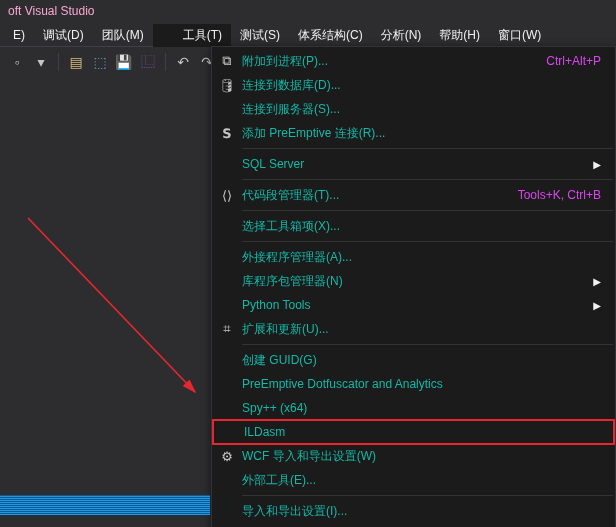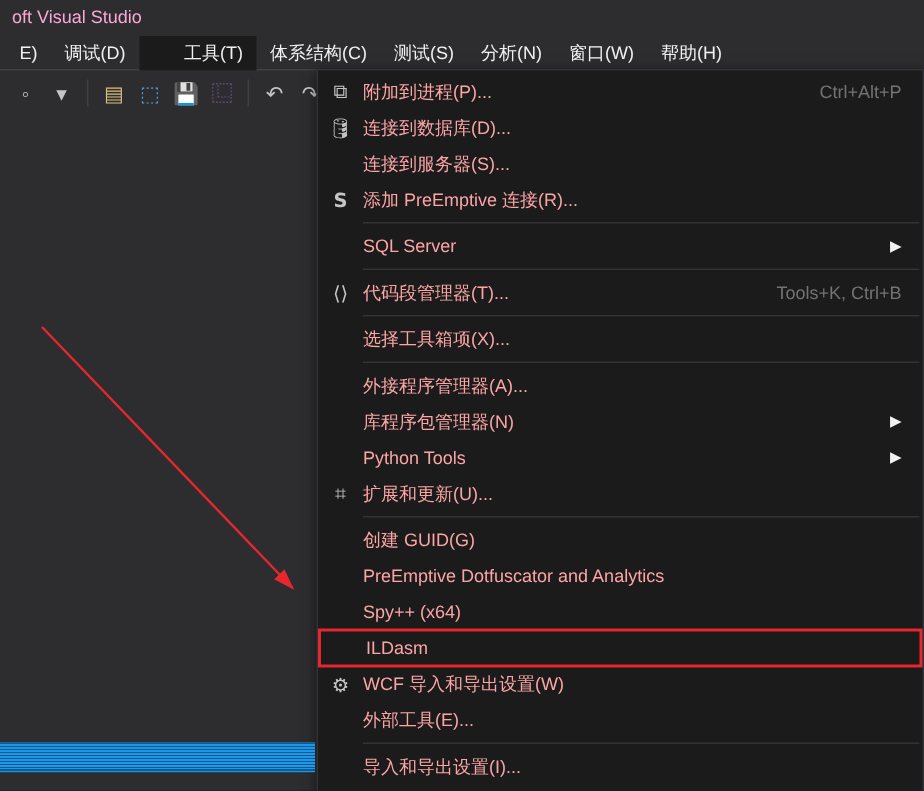--- a/index.html
+++ b/index.html
@@ -44,22 +44,22 @@
   }
   .dm-row {
     display: flex; align-items: center;
     height: 24px; padding: 0 14px 0 0;
     position: relative;
   }
   .dm-icon-col {
     width: 30px; display:flex; align-items:center; justify-content:center;
     font-size: 13px; color:#c5c5c5;
   }
-  .dm-label { flex: 1; color: #fca5a5; font-size: 12px; white-space: nowrap;}
-  .dm-shortcut { color: #737373; font-size: 12px; margin-left: 24px;}
+  .dm-label { flex: 1; color: #14b8a6; font-size: 12px; white-space: nowrap;}
+  .dm-shortcut { color: #d946ef; font-size: 12px; margin-left: 24px;}
   .dm-arrow { color: #f1f1f1; font-size: 10px; margin-left: 8px;}
   .dm-sep {
     height: 1px; background: #333337;
     margin: 3px 2px 3px 30px;
   }
   .dm-row.highlighted {
     border: 2px solid #e6272e;
     height: 26px;
     margin: -1px 0;
     align-items: center;
@@ -73,26 +73,27 @@
 </head>
 <body>
 
 <div class="title-bar">
   <span>oft Visual Studio</span>
 </div>
 
 <div class="menu-bar" id="menu-bar">
     <div class="menu-item">E)</div>
     <div class="menu-item">调试(D)</div>
+    <div class="menu-item">团队(M)</div>
     <div class="menu-item open">工具(T)</div>
+    <div class="menu-item">测试(S)</div>
     <div class="menu-item">体系结构(C)</div>
-    <div class="menu-item">测试(S)</div>
     <div class="menu-item">分析(N)</div>
+    <div class="menu-item">帮助(H)</div>
     <div class="menu-item">窗口(W)</div>
-    <div class="menu-item">帮助(H)</div>
   </div>
 
 <div class="tool-bar">
   <div class="tb-btn">◦</div>
   <div class="tb-btn">▾</div>
   <div class="tb-sep"></div>
   <div class="tb-btn" style="color:#d7ba7d">▤</div>
   <div class="tb-btn" style="color:#569cd6">⬚</div>
   <div class="tb-btn" style="color:#8a60b8">💾</div>
   <div class="tb-btn" style="color:#8a60b8">⿺</div>

